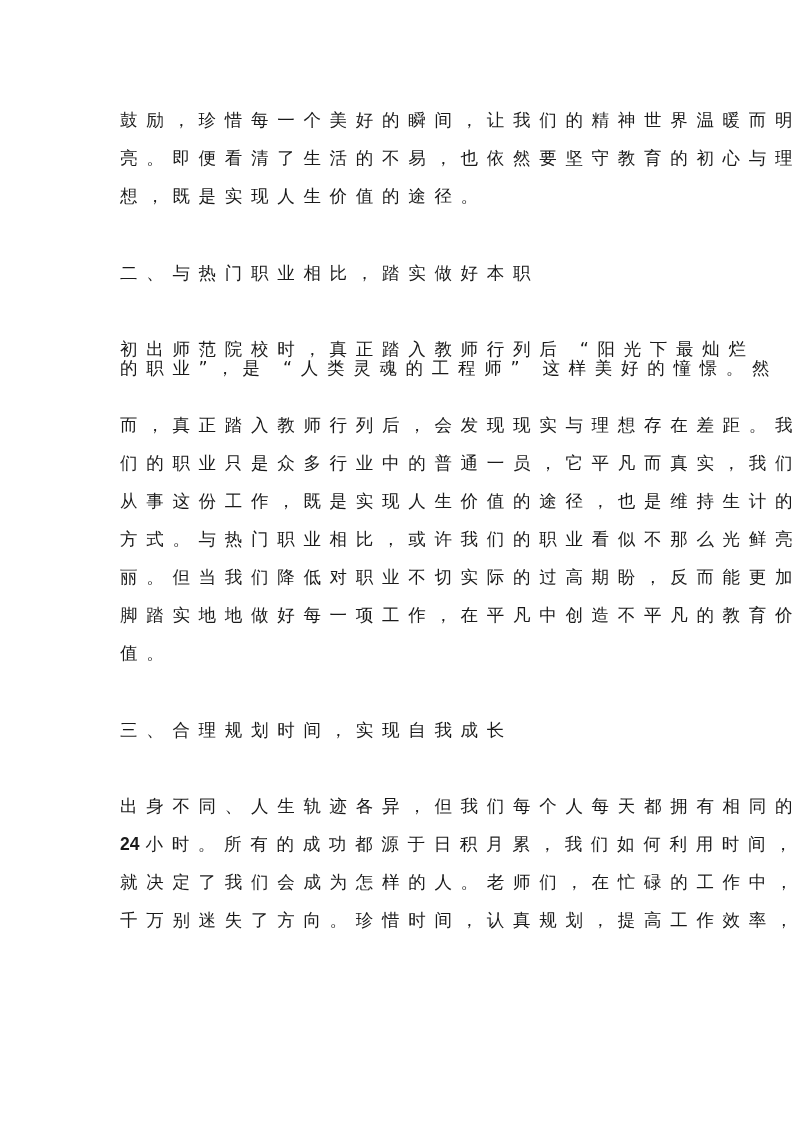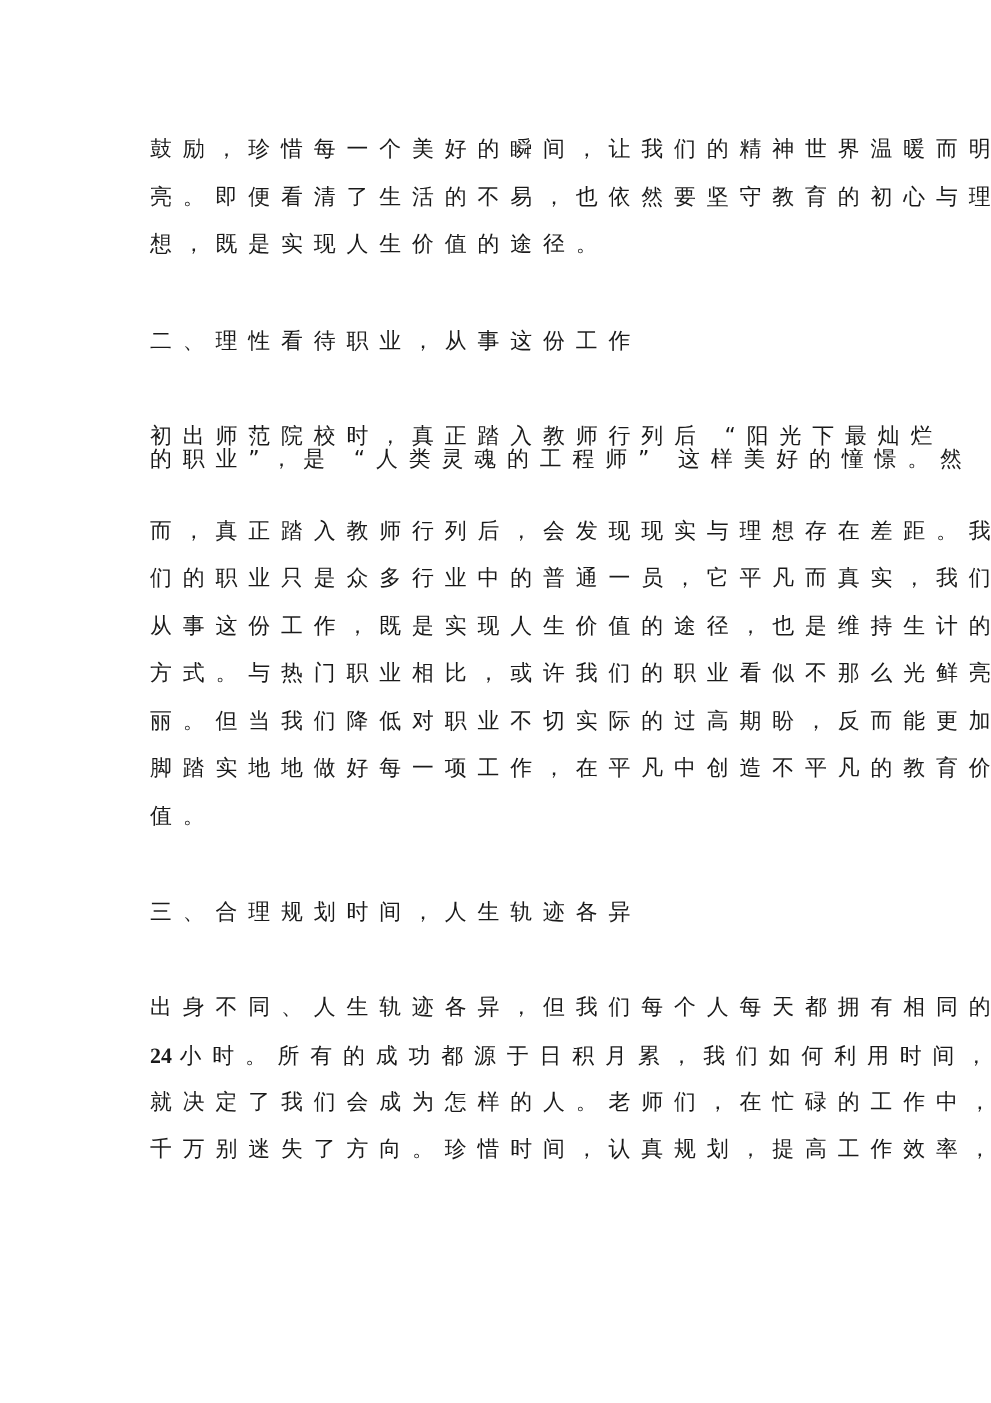--- a/index.html
+++ b/index.html
@@ -23,48 +23,48 @@
   }
   .line {
     position: absolute;
     left: 0;
     white-space: nowrap;
     font-size: 17.5px;
     line-height: 24px;
     letter-spacing: 8.7px;
   }
   .line .num {
-    font-family: Liberation Serif, serif;
+    font-family: Liberation Sans, sans-serif;
     font-weight: bold;
     letter-spacing: 0;
     margin-right: 6px;
   }
 </style>
 </head>
 <body>
 
 <div class="page">
 
   <div class="line" style="top:108px">鼓励，珍惜每一个美好的瞬间，让我们的精神世界温暖而明</div>
   <div class="line" style="top:146px">亮。即便看清了生活的不易，也依然要坚守教育的初心与理</div>
   <div class="line" style="top:184px">想，既是实现人生价值的途径。</div>
 
-  <div class="line" style="top:261px">二、理性看待职业，从事这份工作</div>
+  <div class="line" style="top:261px">二、与热门职业相比，踏实做好本职</div>
 
   <div class="line" style="top:337px">初出师范院校时，真正踏入教师行列后 “阳光下最灿烂</div>
   <div class="line" style="top:356px">的职业”，是 “人类灵魂的工程师” 这样美好的憧憬。然</div>
   <div class="line" style="top:413px">而，真正踏入教师行列后，会发现现实与理想存在差距。我</div>
   <div class="line" style="top:451px">们的职业只是众多行业中的普通一员，它平凡而真实，我们</div>
   <div class="line" style="top:489px">从事这份工作，既是实现人生价值的途径，也是维持生计的</div>
   <div class="line" style="top:527px">方式。与热门职业相比，或许我们的职业看似不那么光鲜亮</div>
   <div class="line" style="top:565px">丽。但当我们降低对职业不切实际的过高期盼，反而能更加</div>
   <div class="line" style="top:603px">脚踏实地地做好每一项工作，在平凡中创造不平凡的教育价</div>
   <div class="line" style="top:641px">值。</div>
 
-  <div class="line" style="top:718px">三、合理规划时间，人生轨迹各异</div>
+  <div class="line" style="top:718px">三、合理规划时间，实现自我成长</div>
 
   <div class="line" style="top:794px">出身不同、人生轨迹各异，但我们每个人每天都拥有相同的</div>
   <div class="line" style="top:832px">
     <span class="num">24</span><span>小时。所有的成功都源于日积月累，我们如何利用时间，</span>
   </div>
   <div class="line" style="top:870px">就决定了我们会成为怎样的人。老师们，在忙碌的工作中，</div>
   <div class="line" style="top:908px">千万别迷失了方向。珍惜时间，认真规划，提高工作效率，</div>
 </div>
 
 </body></html>

